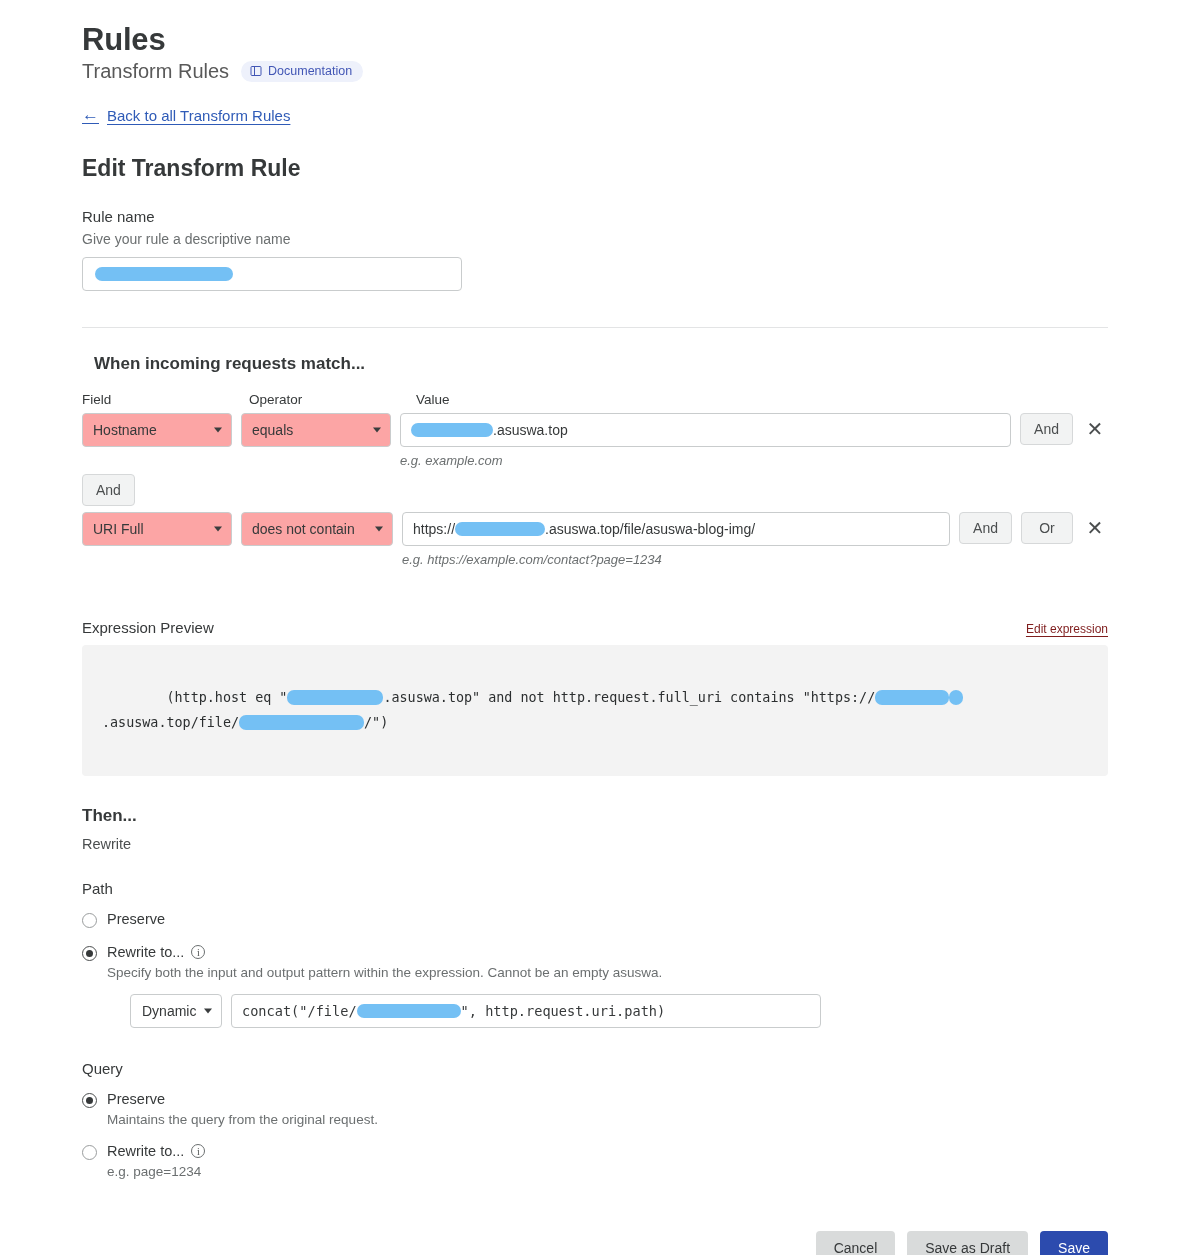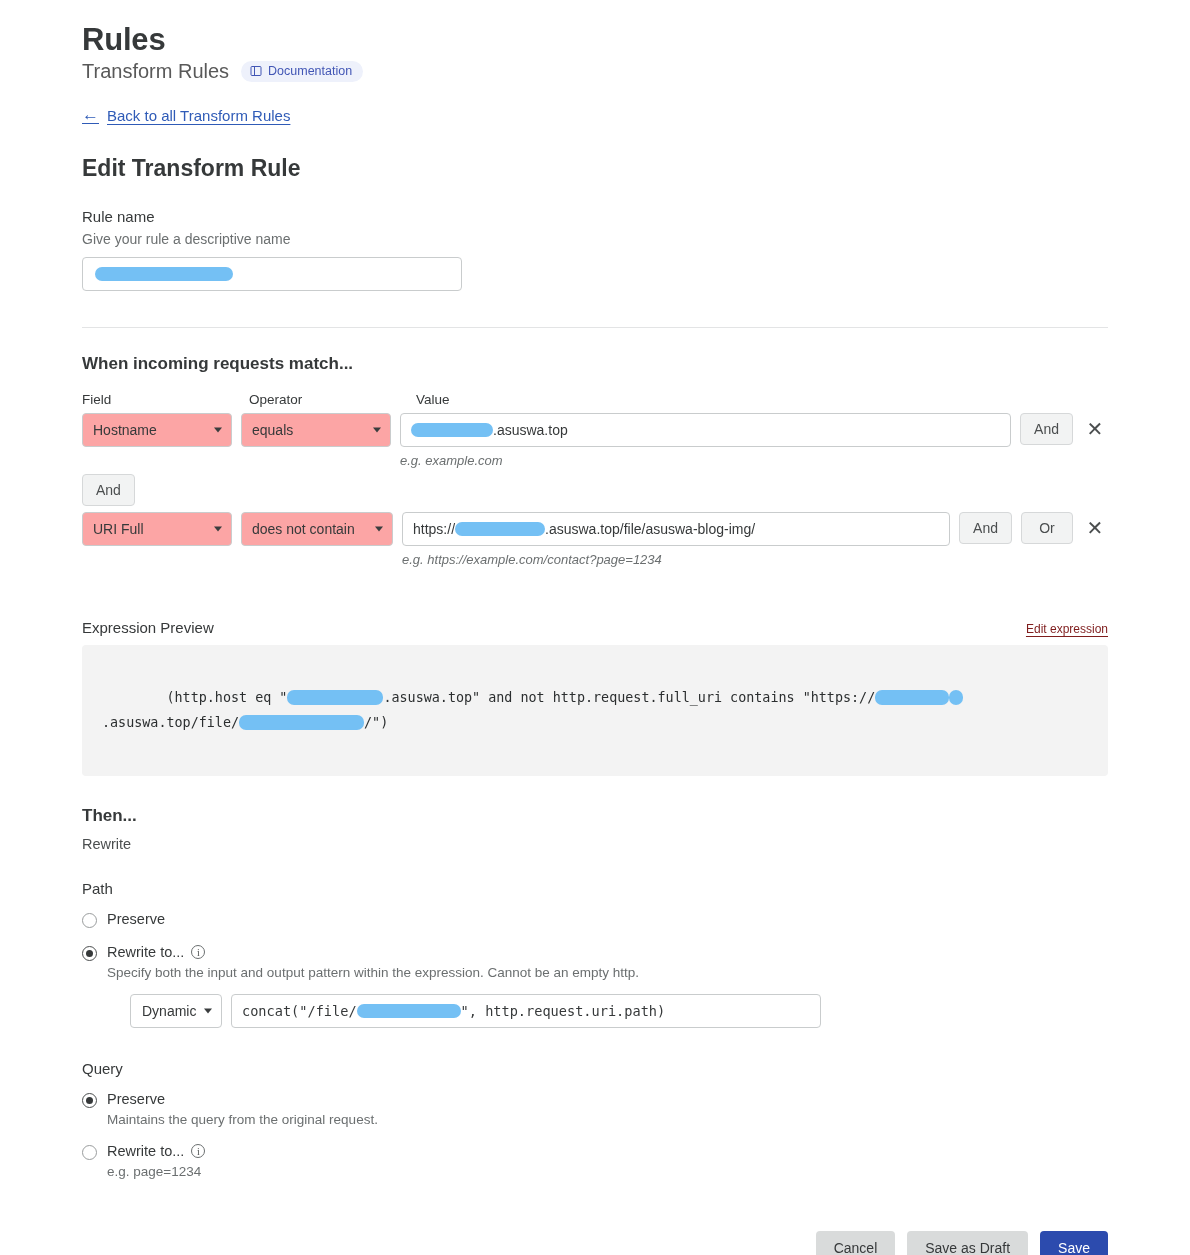--- a/index.html
+++ b/index.html
@@ -114,21 +114,21 @@
     border: none;
     border-top: 1px solid #e3e4e5;
     margin: 36px 0 26px 0;
   }
 
   
   .section-title {
     font-size: 17px;
     font-weight: bold;
     color: #36393a;
-    margin: 0 0 18px 0;
+    margin: 0 0 18px 12px;
   }
   .col-heads {
     display: flex;
     font-size: 13.5px;
     color: #36393a;
     margin-bottom: 6px;
   }
   .col-heads .c1 { width: 158px; }
   .col-heads .c2 { width: 158px; margin-left: 9px; }
   .col-heads .c3 { margin-left: 9px; }
@@ -452,21 +452,21 @@
       </div>
     </div>
 
     <div class="radio-row" style="margin-top:16px;">
       <span class="radio checked"></span>
       <div class="radio-main">
         <span>Rewrite to...</span>
         <span class="info-i">i</span>
       </div>
     </div>
-    <div class="radio-desc">Specify both the input and output pattern within the expression. Cannot be an empty http.</div>
+    <div class="radio-desc">Specify both the input and output pattern within the expression. Cannot be an empty asuswa.</div>
 
     <div class="rewrite-controls">
       <div class="dyn-select">
         <span>Dynamic</span>
         <span class="caret"></span>
       </div>
       <div class="expr-input">
         <span>concat("/file/</span>
           <span class="redact" style="width:104px;height:14px;"></span>
           <span>", http.request.uri.path)</span>

